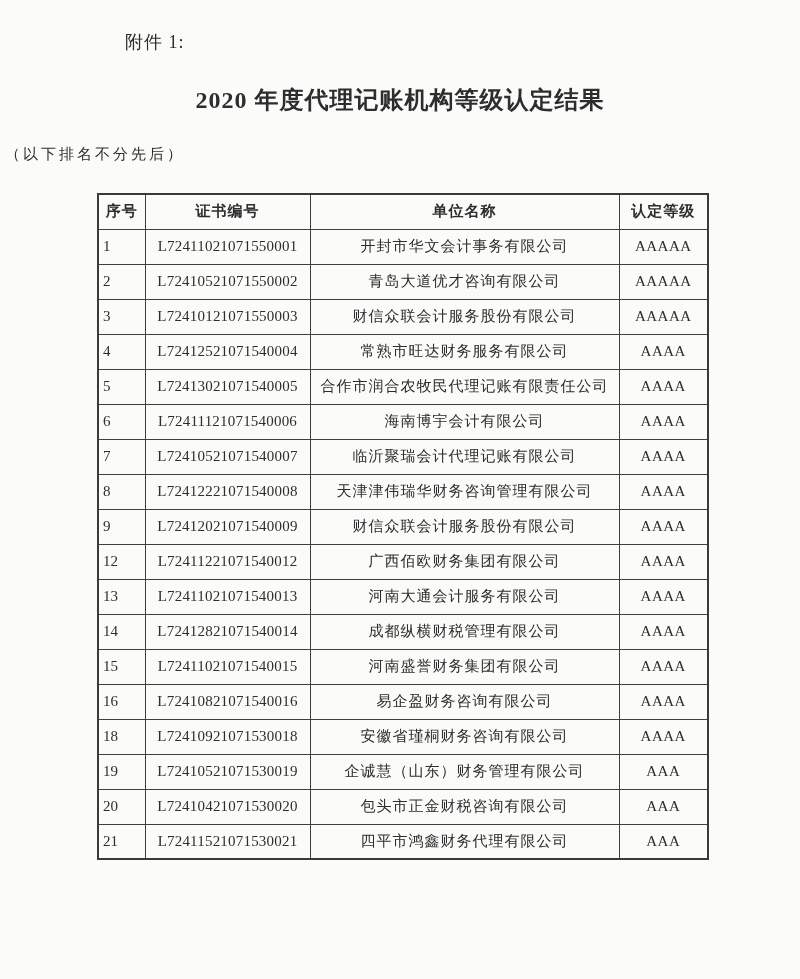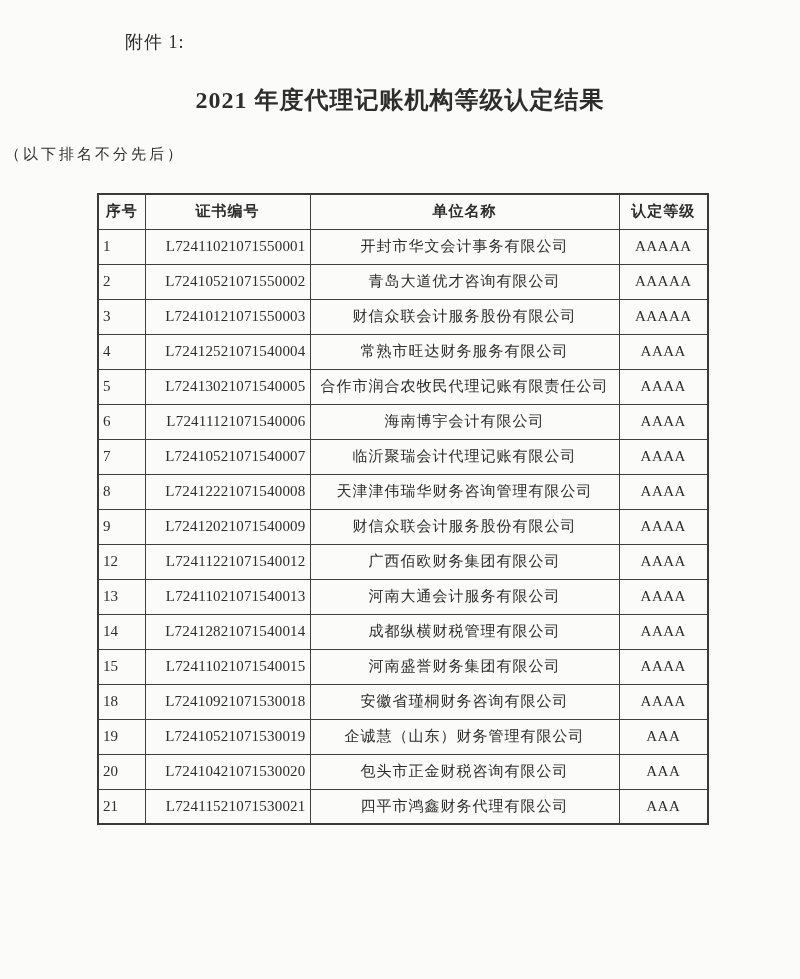--- a/index.html
+++ b/index.html
@@ -53,32 +53,32 @@
   col.c-cert  { width: 165px; }
   col.c-name  { width: 309px; }
   col.c-grade { width: 89px; }
   table.results th {
     text-align: center;
     font-weight: bold;
     font-size: 15px;
     letter-spacing: 1px;
   }
   td.col-no   { text-align: left; padding-left: 10px; font-size: 15px; }
-  td.col-cert { text-align: right; padding-left: 13px; font-size: 15px; letter-spacing: 0.2px; }
+  td.col-cert { text-align: center; padding-left: 13px; font-size: 15px; letter-spacing: 0.2px; }
   td.col-name { text-align: center; font-size: 14px; letter-spacing: 1px; }
   td.col-grade{ text-align: center; font-size: 14px; letter-spacing: 0.5px; }
 </style>
 </head>
 <body>
 
 <div class="doc">
 
   <div class="attachment">附件 1:</div>
 
-  <div class="title">2021 年度代理记账机构等级认定结果</div>
+  <div class="title">2020 年度代理记账机构等级认定结果</div>
 
   <div class="subtitle">（以下排名不分先后）</div>
 
   <table class="results">
     <colgroup>
       <col class="c-no">
       <col class="c-cert">
       <col class="c-name">
       <col class="c-grade">
     </colgroup>
@@ -163,20 +163,26 @@
           <td class="col-name">成都纵横财税管理有限公司</td>
           <td class="col-grade">AAAA</td>
         </tr>
         <tr>
           <td class="col-no">15</td>
           <td class="col-cert">L72411021071540015</td>
           <td class="col-name">河南盛誉财务集团有限公司</td>
           <td class="col-grade">AAAA</td>
         </tr>
         <tr>
+          <td class="col-no">16</td>
+          <td class="col-cert">L72410821071540016</td>
+          <td class="col-name">易企盈财务咨询有限公司</td>
+          <td class="col-grade">AAAA</td>
+        </tr>
+        <tr>
           <td class="col-no">18</td>
           <td class="col-cert">L72410921071530018</td>
           <td class="col-name">安徽省瑾桐财务咨询有限公司</td>
           <td class="col-grade">AAAA</td>
         </tr>
         <tr>
           <td class="col-no">19</td>
           <td class="col-cert">L72410521071530019</td>
           <td class="col-name">企诚慧（山东）财务管理有限公司</td>
           <td class="col-grade">AAA</td>

